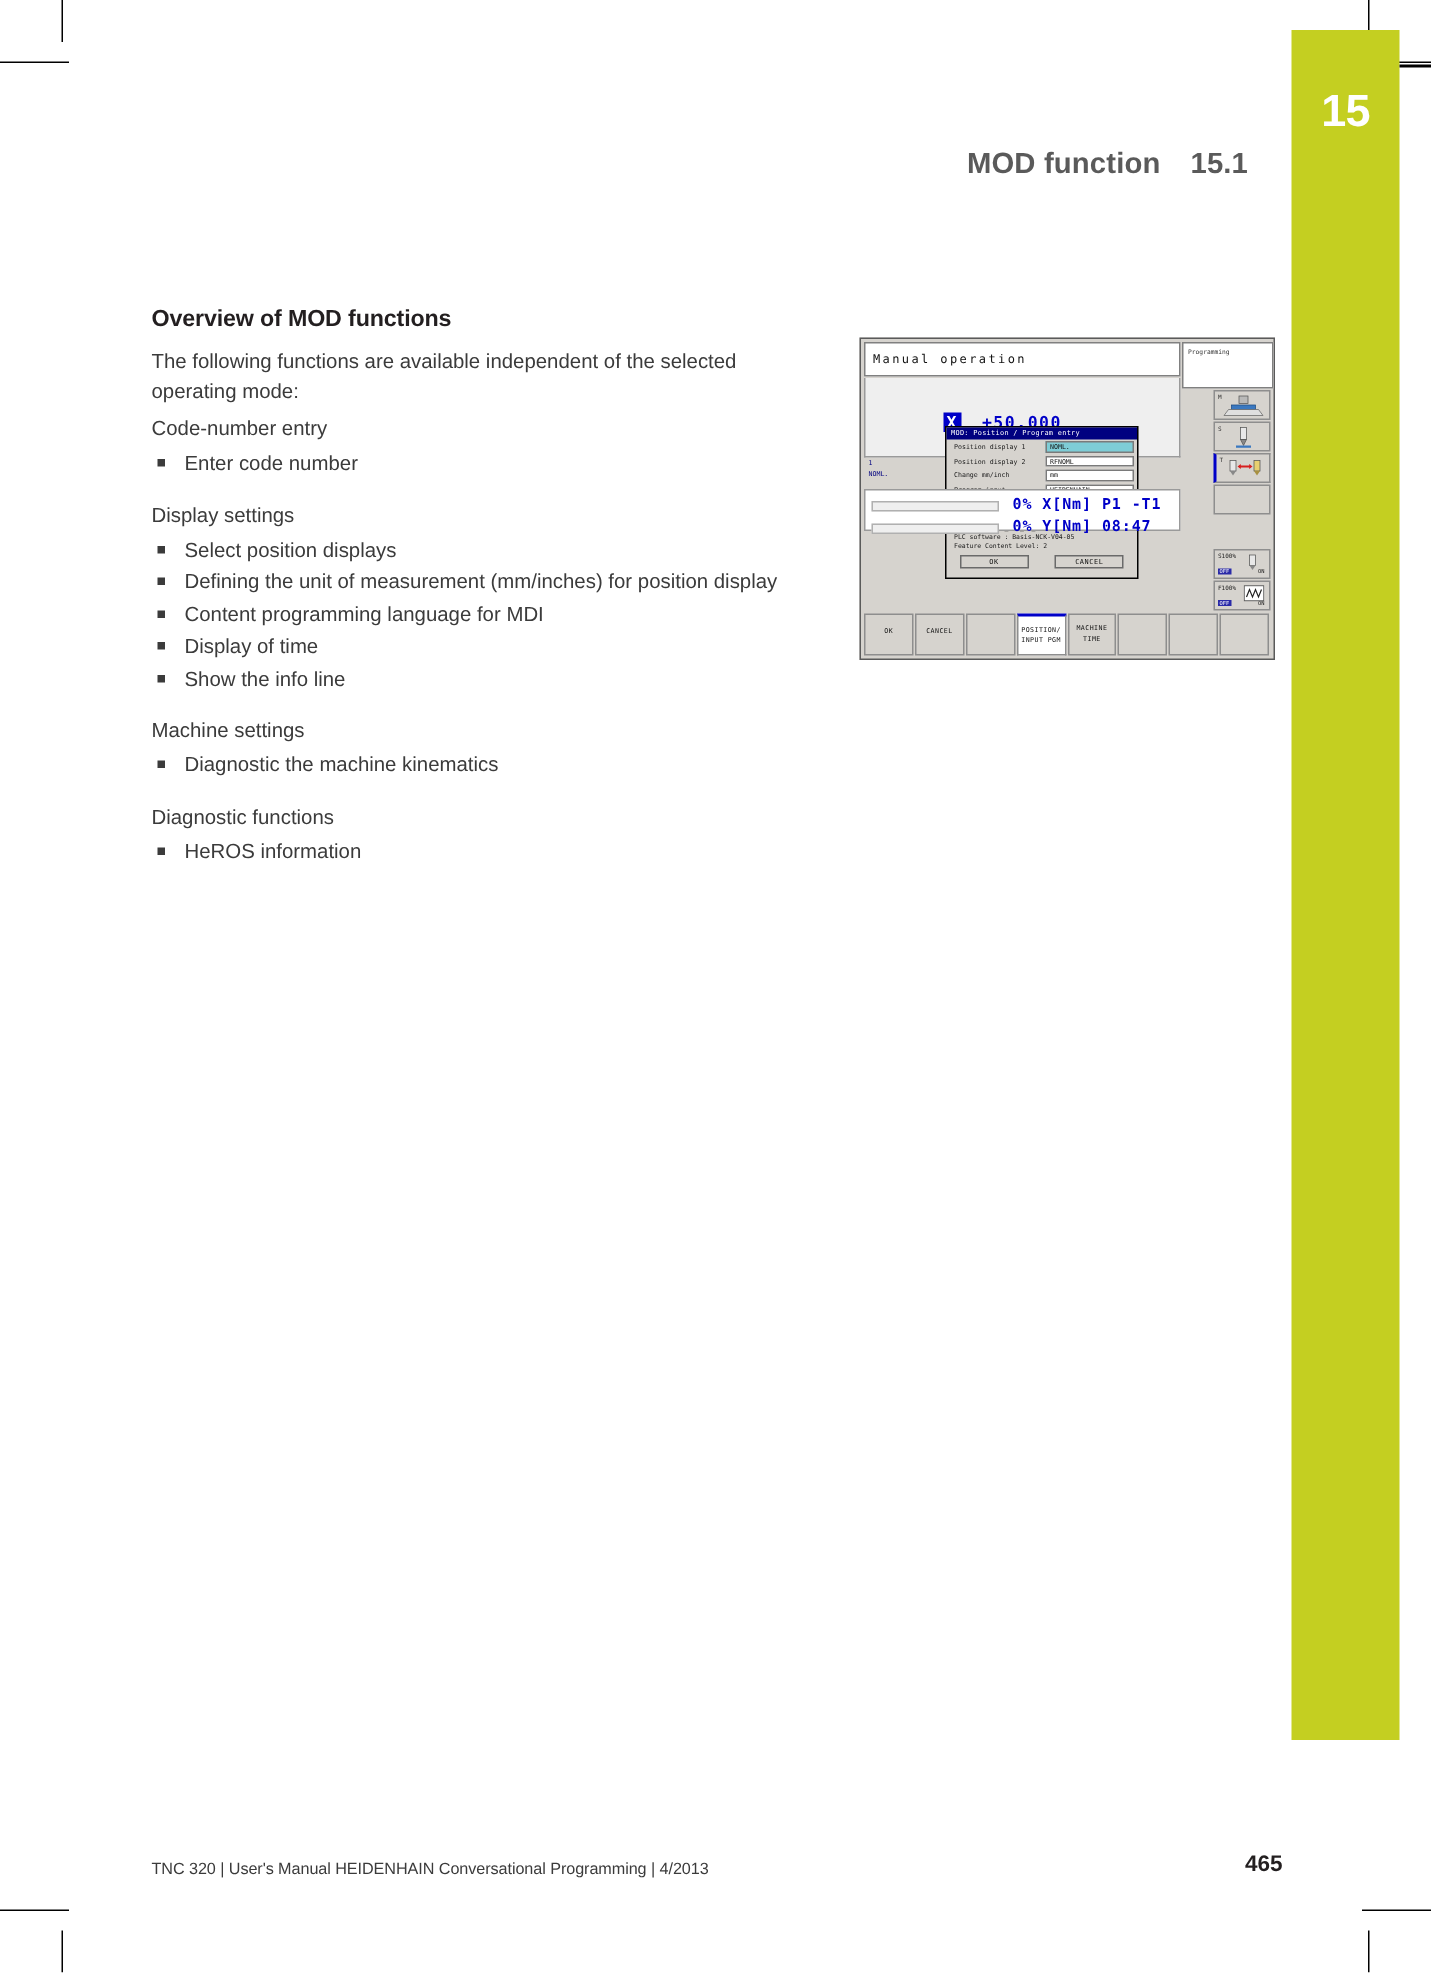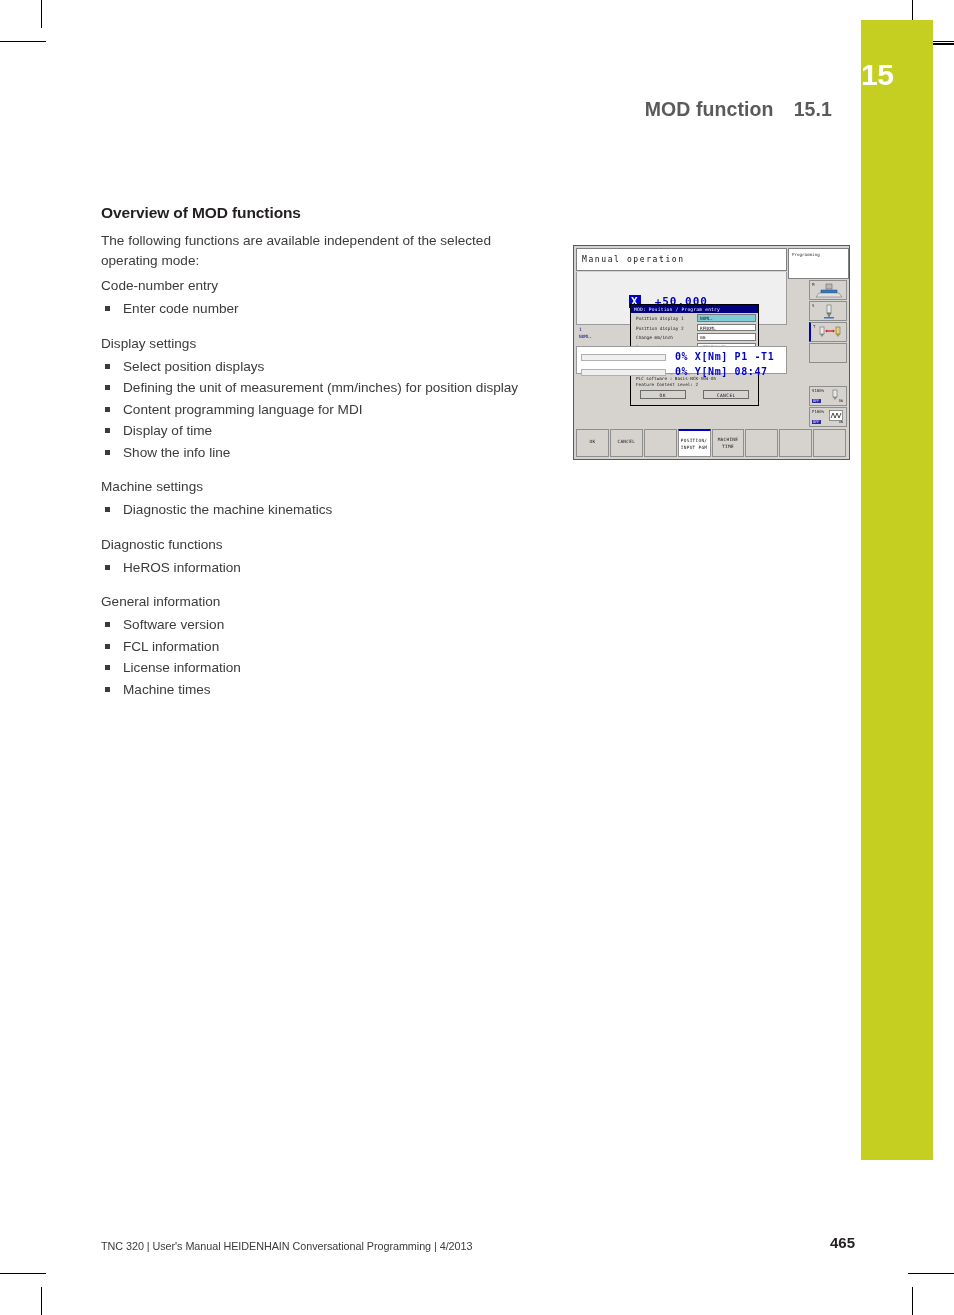--- a/index.html
+++ b/index.html
@@ -31,20 +31,21 @@
     top: 20px;
     width: 72px;
     height: 1140px;
     background: #c4cf21;
   }
   #chapter-number {
     position: absolute;
     left: 861px;
     top: 58px;
     width: 72px;
+    text-align: center;
     font-size: 30px;
     font-weight: bold;
     color: #ffffff;
     letter-spacing: -0.5px;
   }
   #header-rule {
     position: absolute;
     left: 933px;
     top: 43px;
     width: 21px;
@@ -114,21 +115,21 @@
     top: 7px;
     width: 5px;
     height: 5px;
     background: #3b3b3b;
   }
 
   
   #tnc-figure {
     position: absolute;
     left: 573px;
-    top: 245px;
+    top: 225px;
     width: 277px;
     height: 215px;
     background: #d6d3ce;
     border: 1px solid #5a5a5a;
     box-sizing: border-box;
     font-family: "DejaVu Sans Mono", monospace;
     overflow: hidden;
   }
   .tnc-titlebar {
     position: absolute;
@@ -430,29 +431,20 @@
       <div class="group">
         <p class="group-heading">Machine settings</p>
         <ul class="bullets">
           <li><span class="sq"></span><span>Diagnostic the machine kinematics</span></li>
         </ul>
       </div>
       <div class="group">
         <p class="group-heading">Diagnostic functions</p>
         <ul class="bullets">
           <li><span class="sq"></span><span>HeROS information</span></li>
-        </ul>
-      </div>
-      <div class="group">
-        <p class="group-heading">General information</p>
-        <ul class="bullets">
-          <li><span class="sq"></span><span>Software version</span></li>
-          <li><span class="sq"></span><span>FCL information</span></li>
-          <li><span class="sq"></span><span>License information</span></li>
-          <li><span class="sq"></span><span>Machine times</span></li>
         </ul>
       </div>
     </div>
 </div>
 
 <div id="tnc-figure">
 
   <div class="tnc-titlebar">Manual operation</div>
   <div class="tnc-titlebar2">Programming</div>
 

